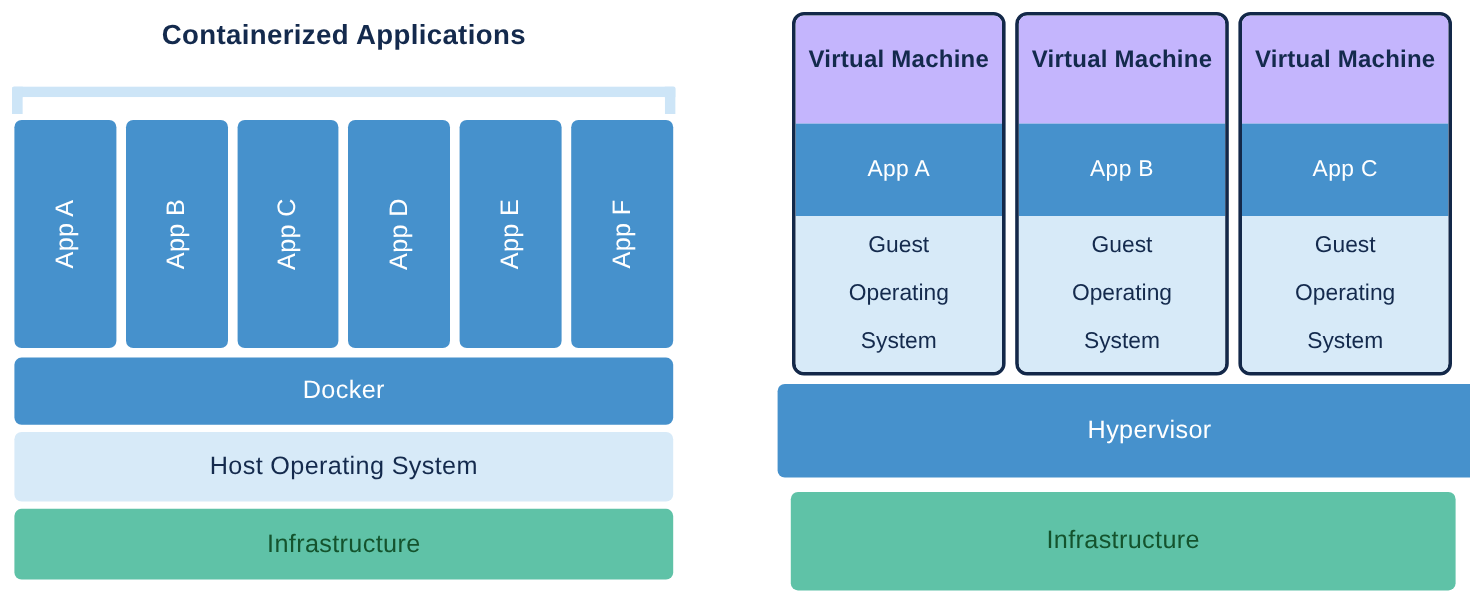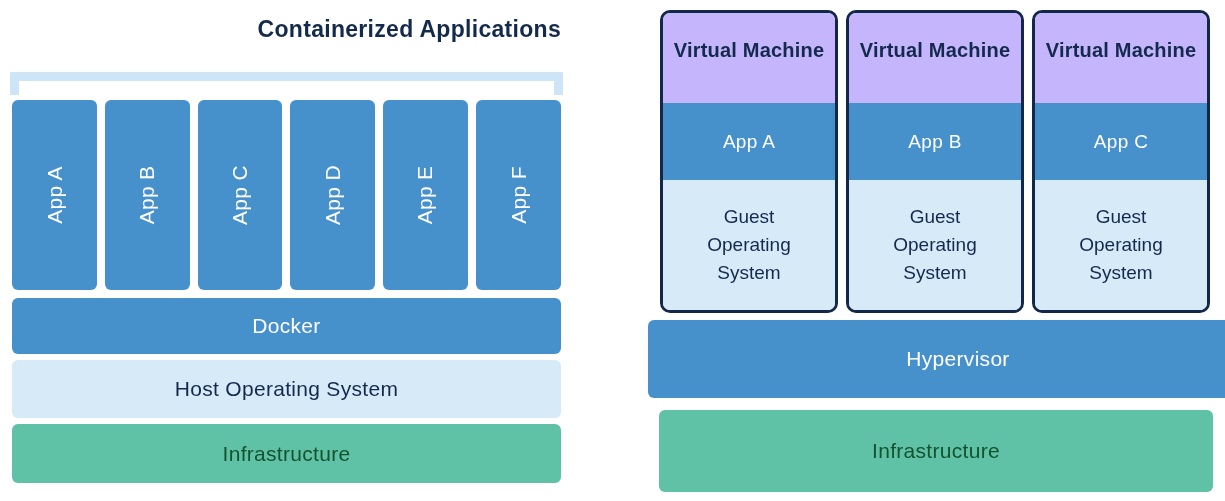--- a/index.html
+++ b/index.html
@@ -9,21 +9,21 @@
     height: 501px;
     background: #ffffff;
     font-family: "Liberation Sans", sans-serif;
     overflow: hidden;
   }
 
   
   .left-title {
     position: absolute;
     left: 12px; top: 16px; width: 549px;
-    text-align: right;
+    text-align: center;
     font-size: 23px;
     font-weight: 700;
     letter-spacing: 0.3px;
     color: #142A4D;
   }
   .bracket {
     position: absolute;
     left: 10px; top: 72px;
     width: 553px; height: 23px;
     box-sizing: border-box;
@@ -123,21 +123,21 @@
     display: flex;
     align-items: center;
     justify-content: center;
     text-align: center;
     font-size: 19px;
     font-weight: 500;
   }
   .guest-text {
     display: inline-block;
     max-width: 110px;
-    line-height: 28px;
+    line-height: 40px;
   }
 </style>
 </head>
 <body>
 
 <div class="canvas">
 
   <div class="left-title">Containerized Applications</div>
 
   <div class="bracket"></div>

